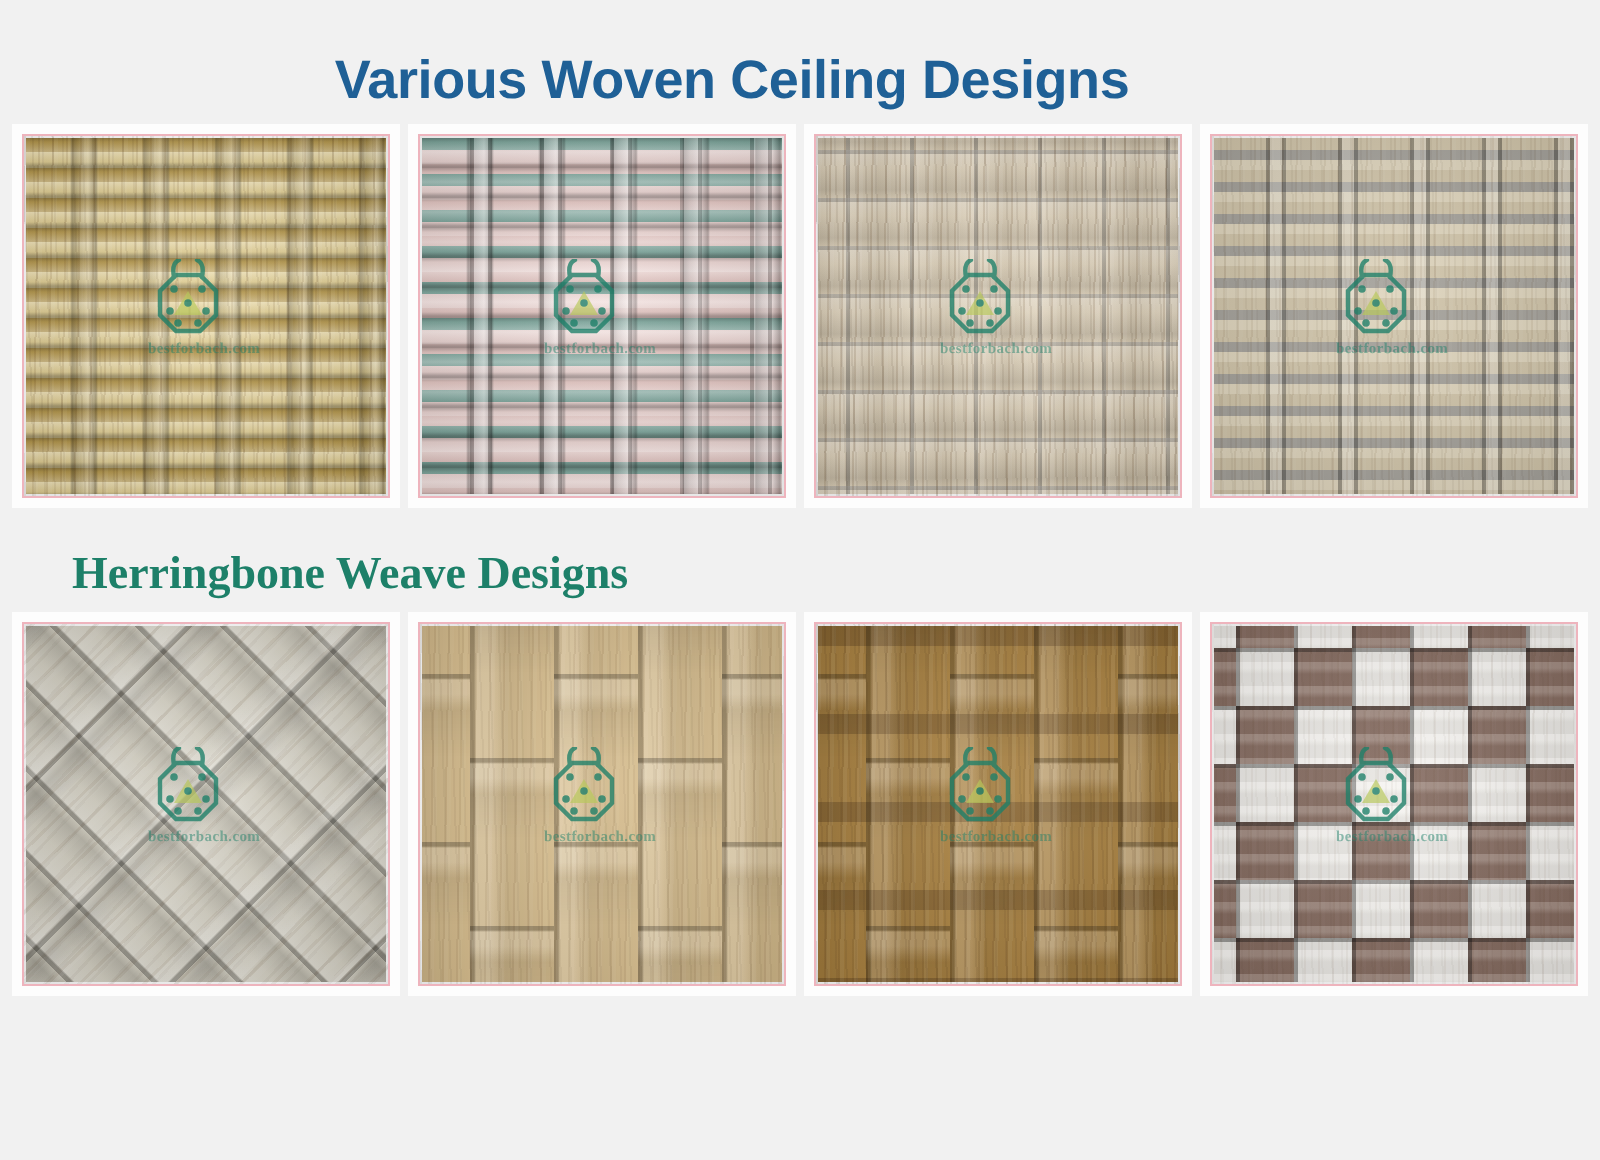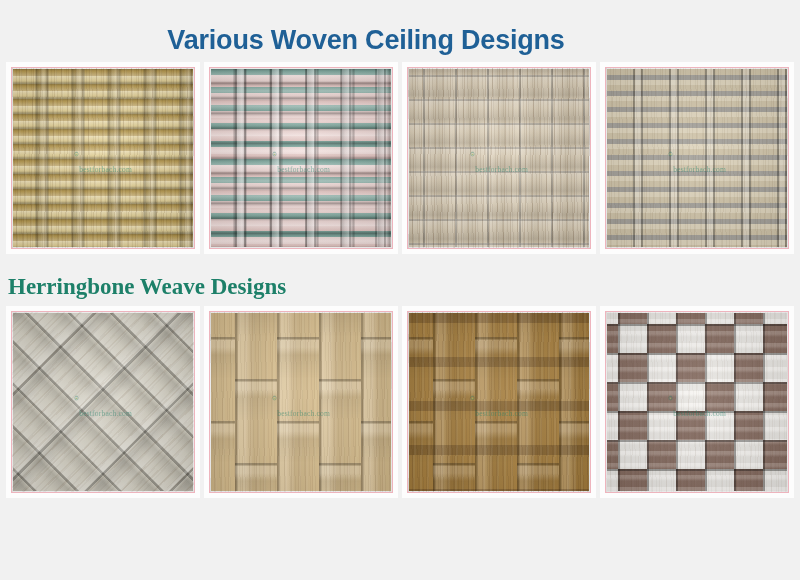--- a/index.html
+++ b/index.html
@@ -27,21 +27,21 @@
   .section-title{
     color:#1d8069;
     font-family:"Liberation Serif", serif;
     font-weight:bold;
     font-size:23px;
     margin:0;
     padding-left:8px;
     line-height:1;
   }
   #section-basket-title{padding-top:23px;}
-  #section-herringbone-title{padding-top:21px;}
+  #section-herringbone-title{padding-top:21px;margin-left:28px;}
 
   .grid{
     display:flex;
     gap:4px;
     padding:8px 6px 0 6px;
     box-sizing:border-box;
     width:800px;
   }
   .card{
     position:relative;
@@ -177,23 +177,24 @@
     position:absolute;inset:0;pointer-events:none;
     background:radial-gradient(ellipse at 50% 45%, rgba(255,255,255,.10), rgba(0,0,0,.10) 95%);
   }
 
   
   .watermark{
     position:absolute;
     left:50%;top:48%;
     transform:translate(-50%,-50%);
     width:58px;
-    display:flex;flex-direction:row;align-items:flex-end;
+    display:flex;flex-direction:column;align-items:flex-start;
     pointer-events:none;
     opacity:.78;
+    font-weight:bold;
   }
   .watermark svg{display:block;}
   .wm-text{
     margin-top:0px;
     font-family:"Liberation Serif", serif;
     font-size:7.5px;
     color:#1d8069;
     opacity:.62;
     letter-spacing:.2px;
     white-space:nowrap;

